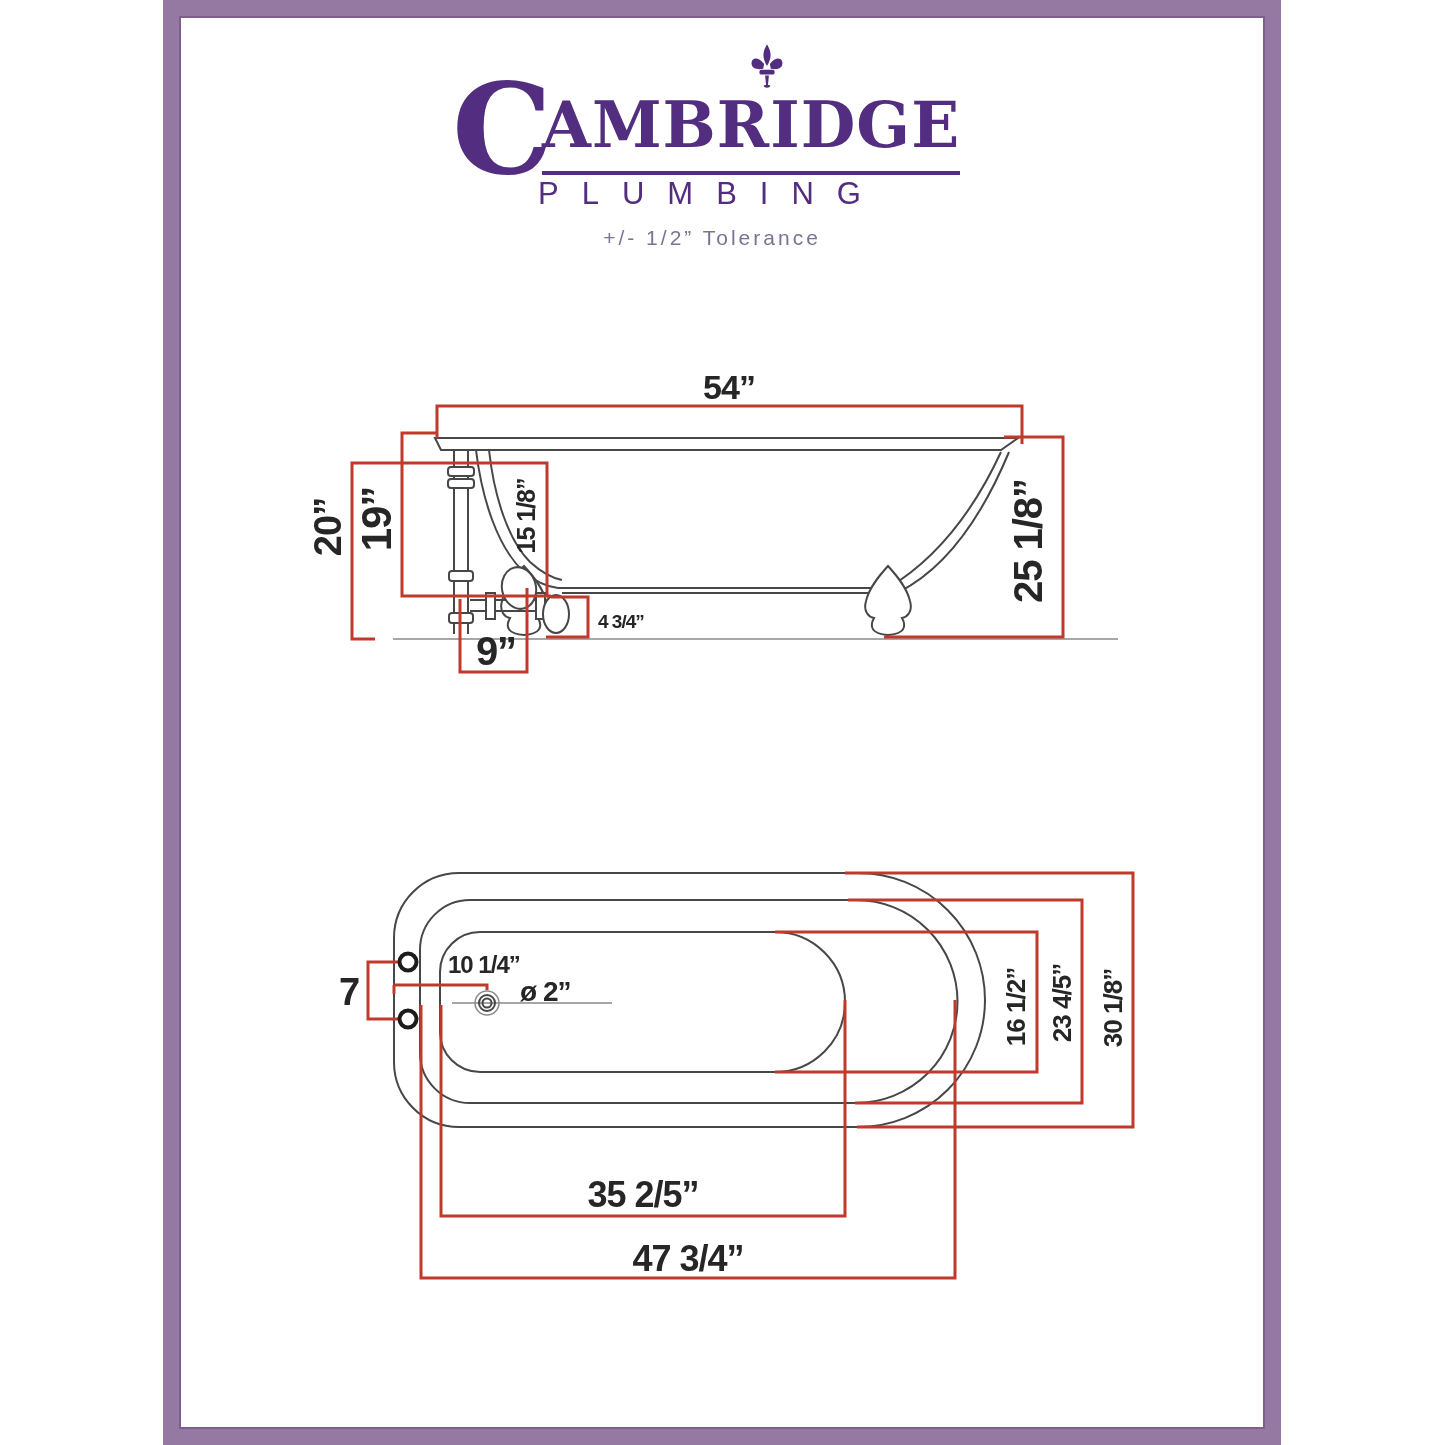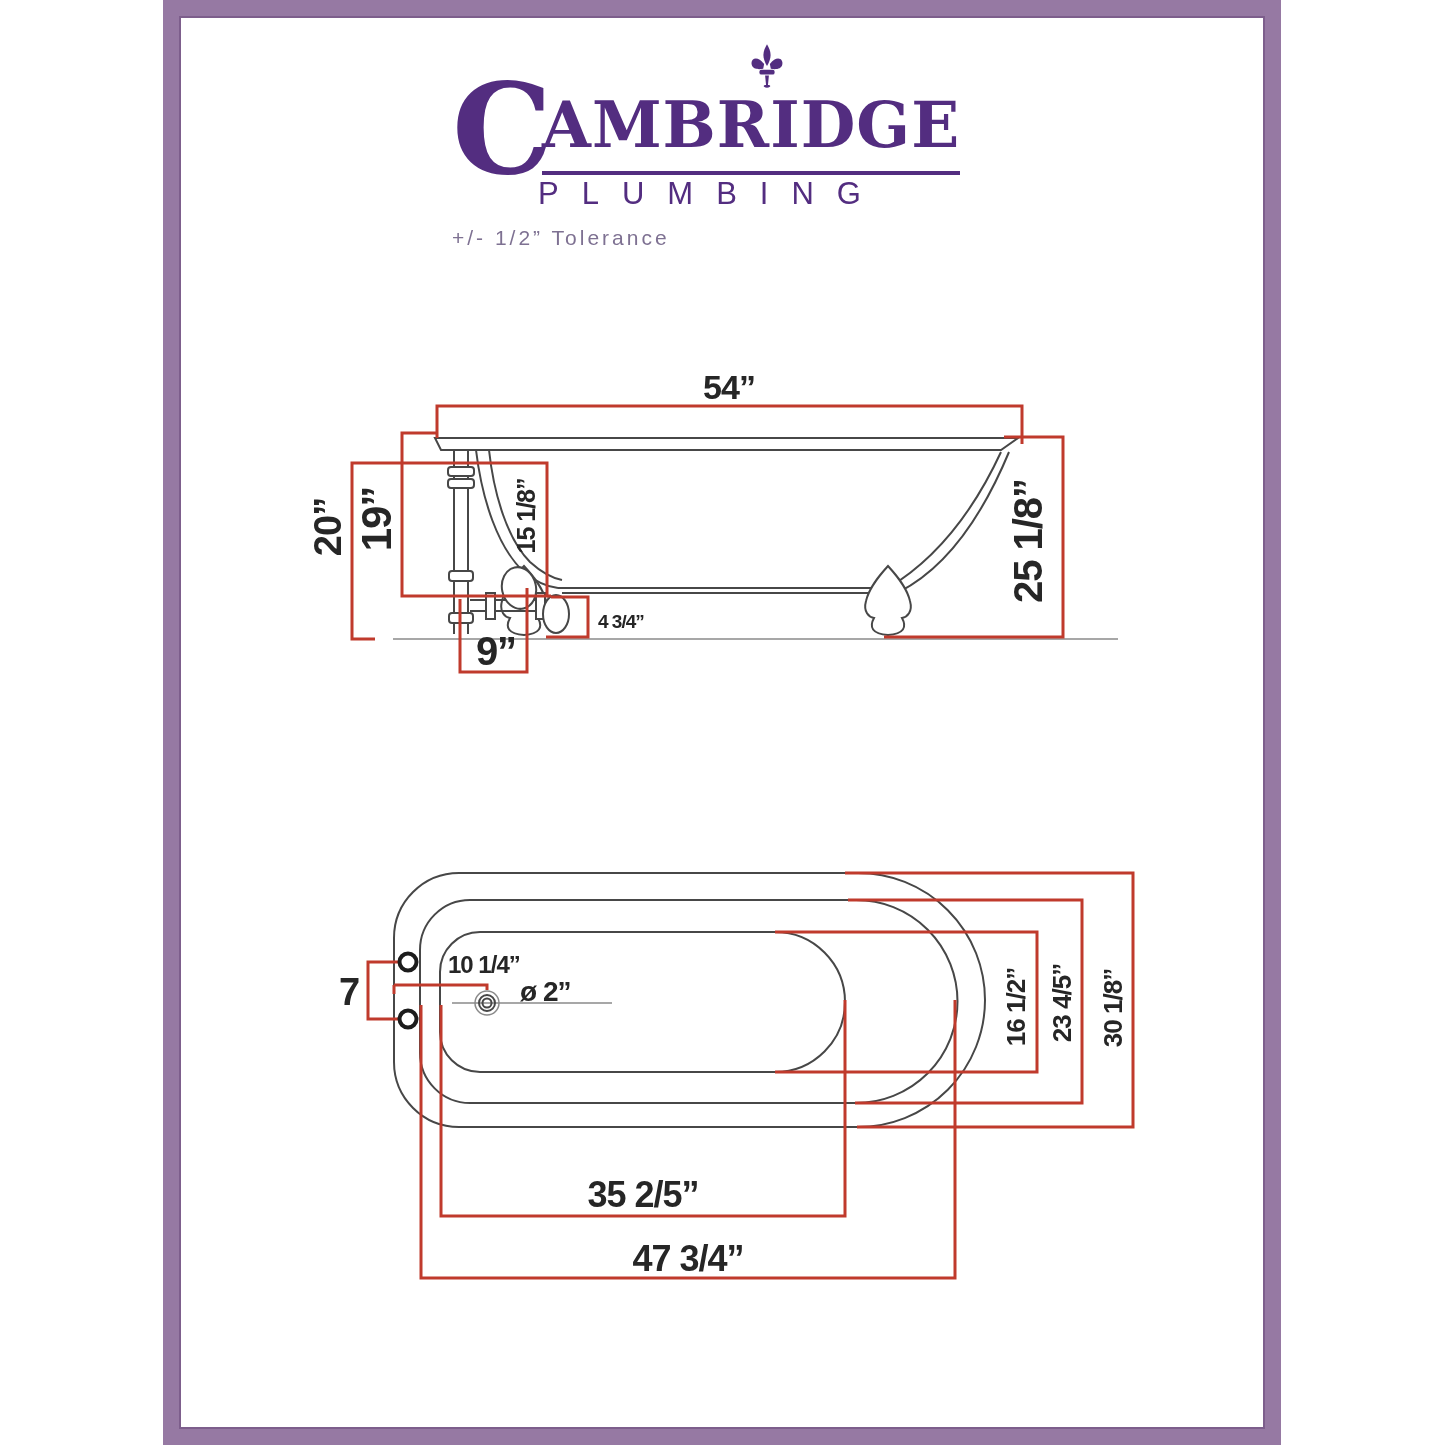--- a/index.html
+++ b/index.html
@@ -8,21 +8,21 @@
   .frame{position:absolute;left:163px;top:0;width:1118px;height:1445px;box-sizing:border-box;
          border:16px solid var(--frame,#9679a3);box-shadow:inset 0 0 0 2px var(--frameDark,#7d5e8c);}
   
   .logo{position:absolute;left:452px;top:38px;width:520px;color:var(--logo,#532d80);}
   .logo-fleur{position:absolute;left:296px;top:5px;width:38px;height:46px;}
   .logo-c{position:absolute;left:0px;top:28px;font:bold 126px "DejaVu Serif",serif;line-height:1;}
   .logo-main{position:absolute;left:90px;top:56px;font:bold 63px "DejaVu Serif",serif;
              letter-spacing:1px;border-bottom:4px solid var(--logo,#532d80);padding-bottom:14px;line-height:1;}
   .logo-plumbing{position:absolute;left:86px;top:140px;font:400 31px "Liberation Sans",sans-serif;
              letter-spacing:23px;line-height:1;white-space:nowrap;}
-  .logo-tol{position:absolute;left:0;width:520px;top:188px;text-align:left;
+  .logo-tol{position:absolute;left:0;width:520px;top:188px;text-align:center;
              font:400 21px "Liberation Sans",sans-serif;letter-spacing:3px;color:var(--tol,#7e7192);}
   
   svg.draw{position:absolute;left:0;top:0;}
   .ink{stroke:var(--ink,#474747);stroke-width:2;fill:none;}
   .ink-fill{stroke:var(--ink,#474747);stroke-width:2;fill:#fff;}
   .thin{stroke:#8a8a8a;stroke-width:1.5;fill:none;}
   .red{stroke:var(--red,#c03a2c);stroke-width:3;fill:none;}
   .hole{stroke:#1c1c1c;stroke-width:4;fill:#fff;}
   .dim{fill:var(--label,#262626);font-family:"Liberation Sans",sans-serif;font-weight:bold;letter-spacing:-1px;}
 </style>

